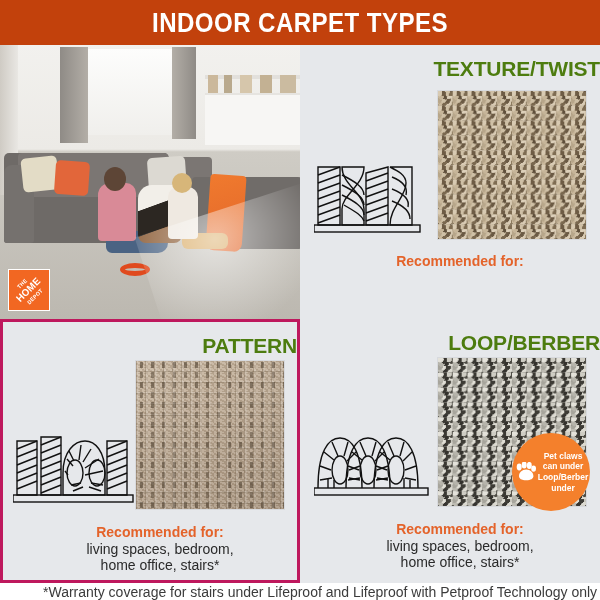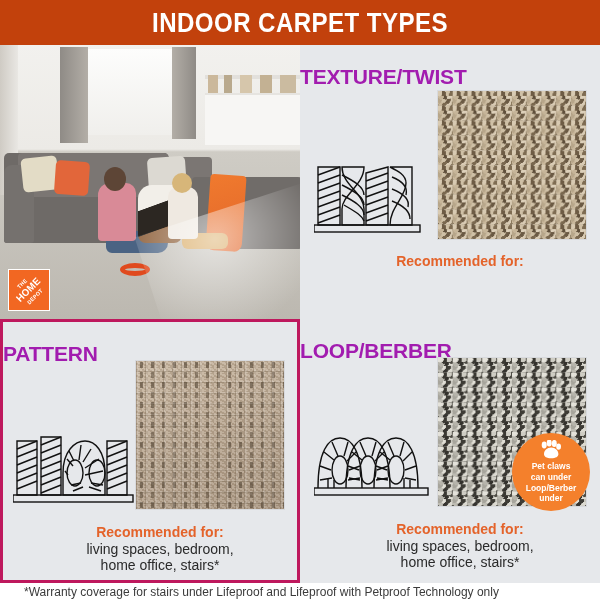--- a/index.html
+++ b/index.html
@@ -26,23 +26,23 @@
   .grid {
     position:absolute; top:45px; left:0;
     width:600px; height:538px;
     display:grid; grid-template-columns: 300px 300px; grid-template-rows: 274px 264px;
   }
   .panel { position: relative; background: #e6e8eb; overflow:hidden; }
   .panel.photo-panel { background:#b9b5ad; padding:0; }
   .panel.bordered { border: 3px solid #be185d; background:#e6e8eb; }
 
   .panel-title {
-    text-align:left; color:#a21caf; font-weight:700;
+    text-align:right; color:#4d7c0f; font-weight:700;
     font-size: 21px; letter-spacing:-0.2px;
-    margin-top: 20px;
+    margin-top: 12px;
   }
   .diagram { position:absolute; }
   .swatch {
     position:absolute; border:1px solid #d8dade;
   }
   .swatch-inner { width:100%; height:100%; }
 
   
   .rec {
     position:absolute; left:0; right:0; text-align:center;
@@ -189,32 +189,32 @@
     background-size: 10% 10%, 10% 10%, 10% 10%, 10% 10%, 10% 10%, 10% 10%, 10% 10%, 10% 10%,
                      10% 10%, 10% 10%, 10% 10%, 10% 10%, 10% 10%, 10% 10%, 10% 10%,
                      9px 9px, 8px 8px, 100% 100%;
   }
 
   
   .pet-badge {
     position:absolute; right:10px; bottom:72px;
     width:78px; height:78px; border-radius:50%;
     background:#f4802c; color:#ffffff;
-    display:flex; flex-direction:column; align-items:center; justify-content:center;
+    display:flex; flex-direction:row; align-items:center; justify-content:center;
     text-align:center; z-index:5;
   }
   .pet-badge .paw { margin-bottom:1px; }
   .pet-badge .pet-text { font-size:8.5px; font-weight:700; line-height:1.25; }
 
   
   .footer {
     position:absolute; left:0; bottom:0; width:600px; height:17px;
     display:flex; align-items:center;
   }
-  .footer-note { font-size:12px; color:#3b3b3b; padding-left:24px; }
+  .footer-note { font-size:14px; color:#3b3b3b; padding-left:43px; }
 </style>
 </head>
 <body>
 
 <div class="infographic">
 
   <div class="header">
     <div class="header-title">INDOOR CARPET TYPES</div>
   </div>
 

